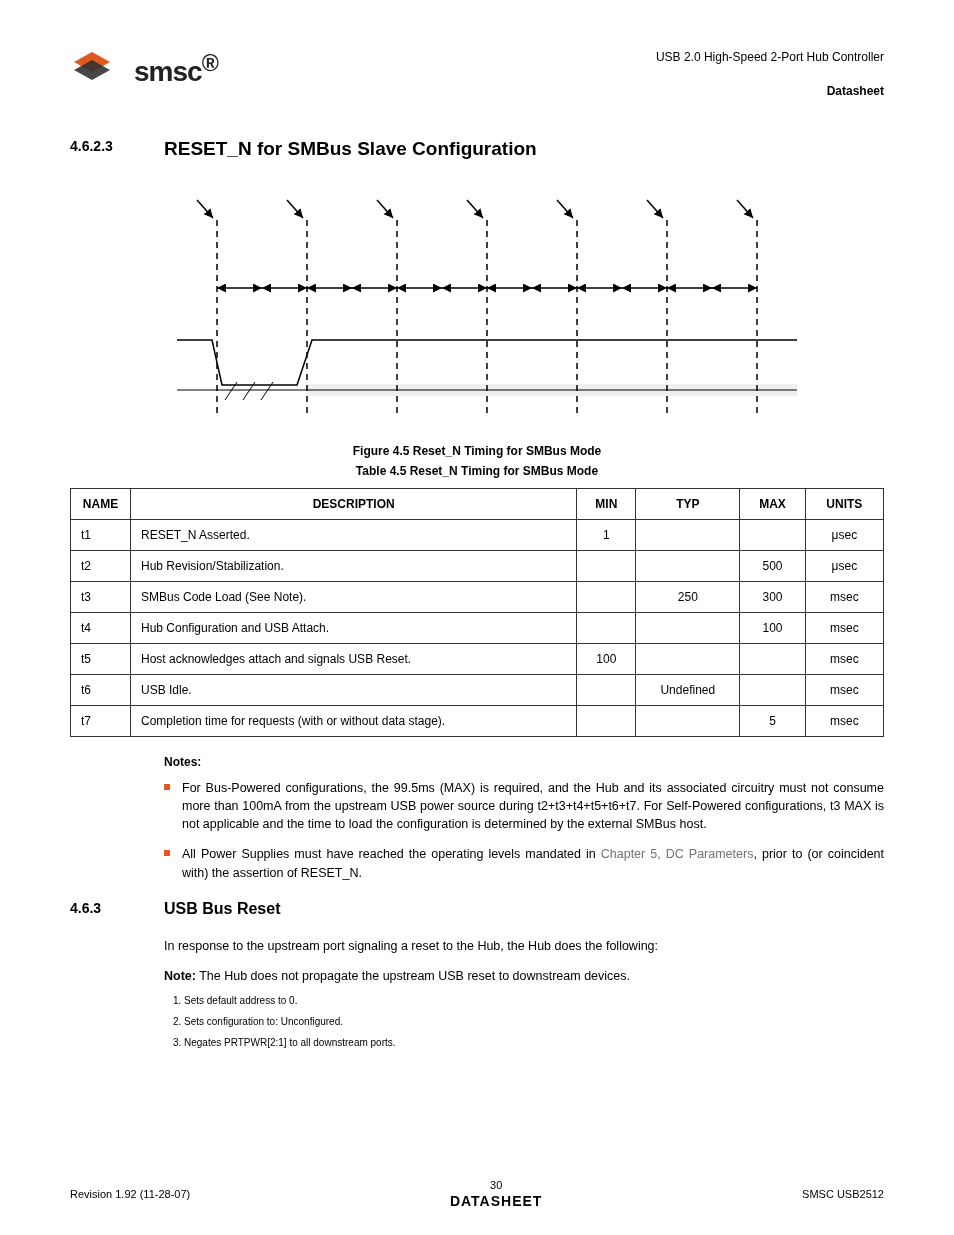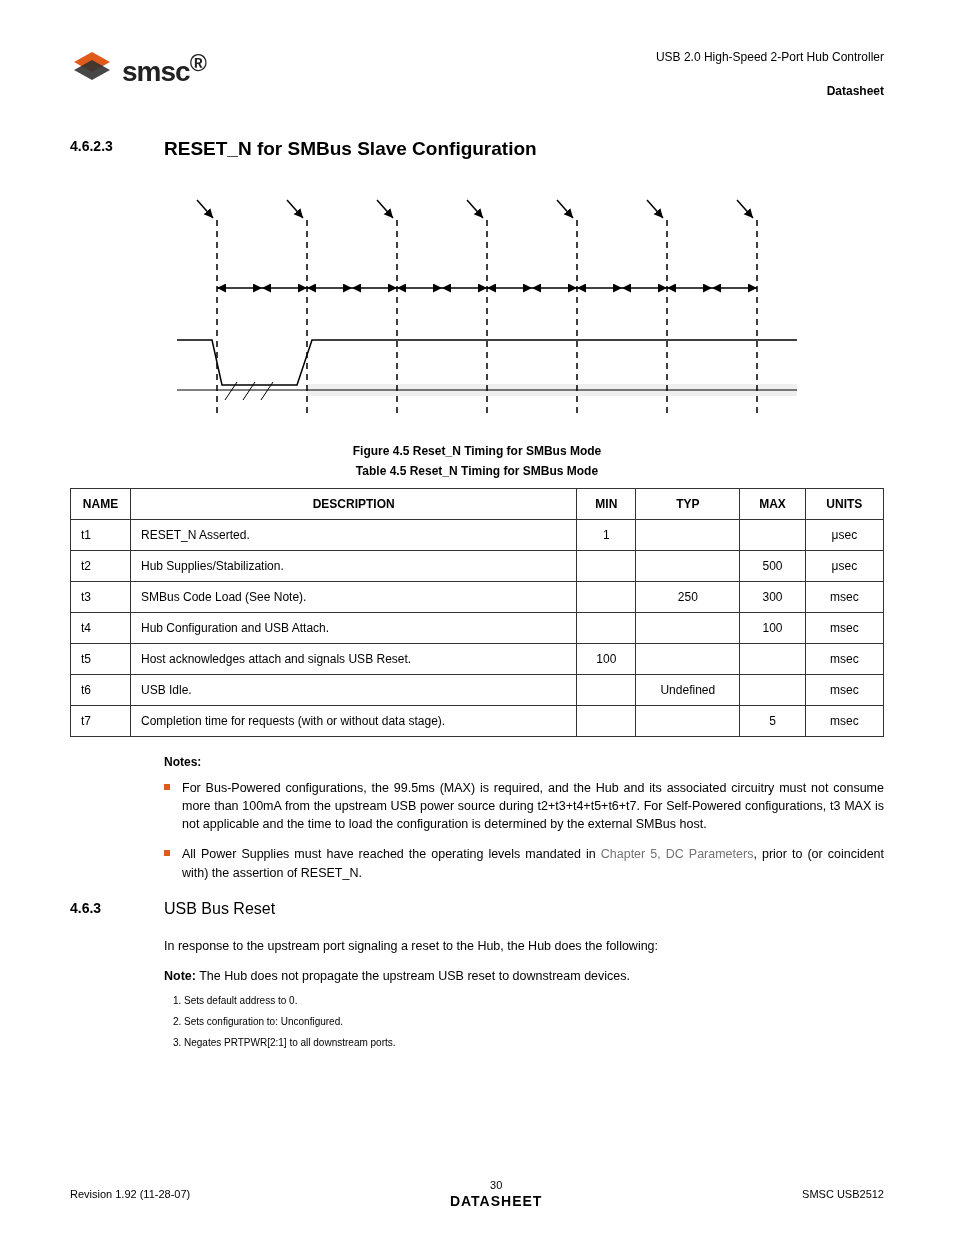--- a/index.html
+++ b/index.html
@@ -6,28 +6,28 @@
   body {
     width: 954px;
     height: 1235px;
     font-family: Arial, Helvetica, sans-serif;
     background: #fff;
     color: #000;
     position: relative;
     padding: 50px 70px 40px 70px;
   }
   .header-row { display: flex; justify-content: space-between; align-items: flex-start; margin-bottom: 40px; }
-  .logo-wrap { display: flex; align-items: center; gap: 8px; }
+  .logo-wrap { display: flex; align-items: center; gap: 20px; }
   .logo-mark svg { display: block; }
   .header-right { text-align: right; font-size: 12px; }
   .header-right .dstype { font-weight: 700; margin-top: 20px; }
   .sec-row { display: flex; gap: 24px; margin-bottom: 20px; }
   .sec-num { font-weight: 700; font-size: 14px; width: 70px; flex: none; }
   .sec-title { font-weight: 700; font-size: 19px; }
-  .sec-sub-title { font-weight: 400; font-size: 16px; }
+  .sec-sub-title { font-weight: 700; font-size: 16px; }
   .timing-diagram { margin: 30px auto 20px auto; width: 640px; }
   .fig-caption { text-align: center; font-weight: 700; font-size: 12px; margin: 12px 0 6px 0; }
   .tab-caption { text-align: center; font-weight: 700; font-size: 12px; margin: 4px 0 10px 0; }
   table.timing { width: 100%; border-collapse: collapse; font-size: 12px; }
   table.timing th, table.timing td { border: 1px solid #333; padding: 8px 10px; vertical-align: top; }
   table.timing th { font-weight: 700; text-align: center; }
   table.timing td.c { text-align: center; }
   table.timing td.name { width: 60px; }
   .indent-block { margin-left: 94px; }
   .notes-head { font-weight: 700; font-size: 12px; margin: 18px 0 10px 0; }
@@ -156,21 +156,21 @@
         <tr>
           <td class="name">t1</td>
           <td>RESET_N Asserted.</td>
           <td class="c">1</td>
           <td class="c"></td>
           <td class="c"></td>
           <td class="c">μsec</td>
         </tr>
         <tr>
           <td class="name">t2</td>
-          <td>Hub Supplies/Stabilization.</td>
+          <td>Hub Revision/Stabilization.</td>
           <td class="c"></td>
           <td class="c"></td>
           <td class="c">500</td>
           <td class="c">μsec</td>
         </tr>
         <tr>
           <td class="name">t3</td>
           <td>SMBus Code Load (See Note).</td>
           <td class="c"></td>
           <td class="c">250</td>

